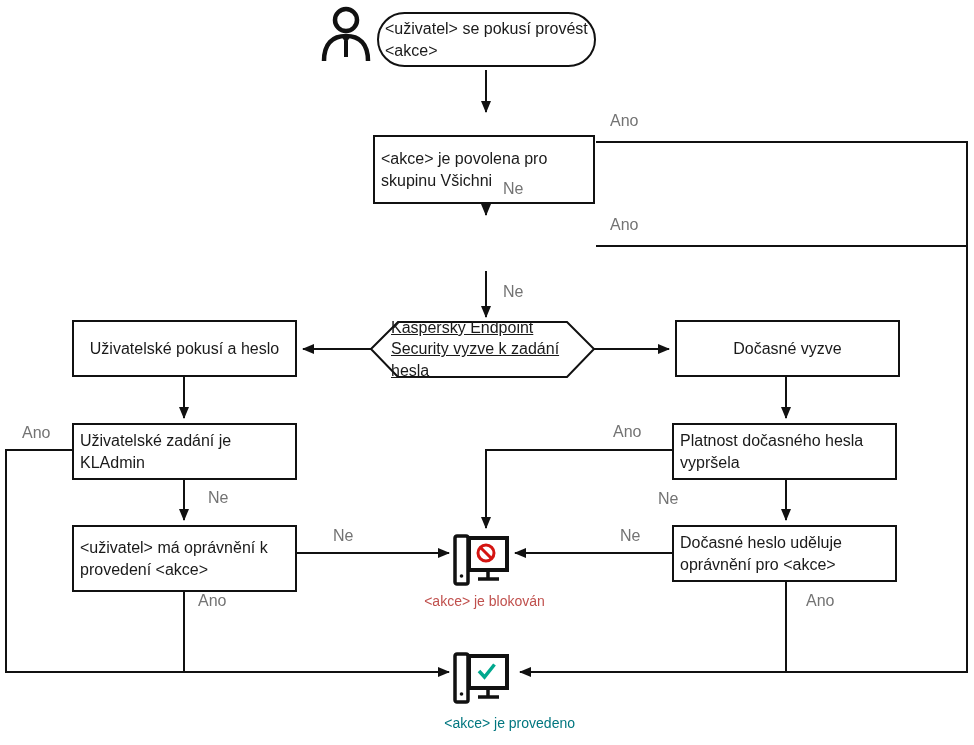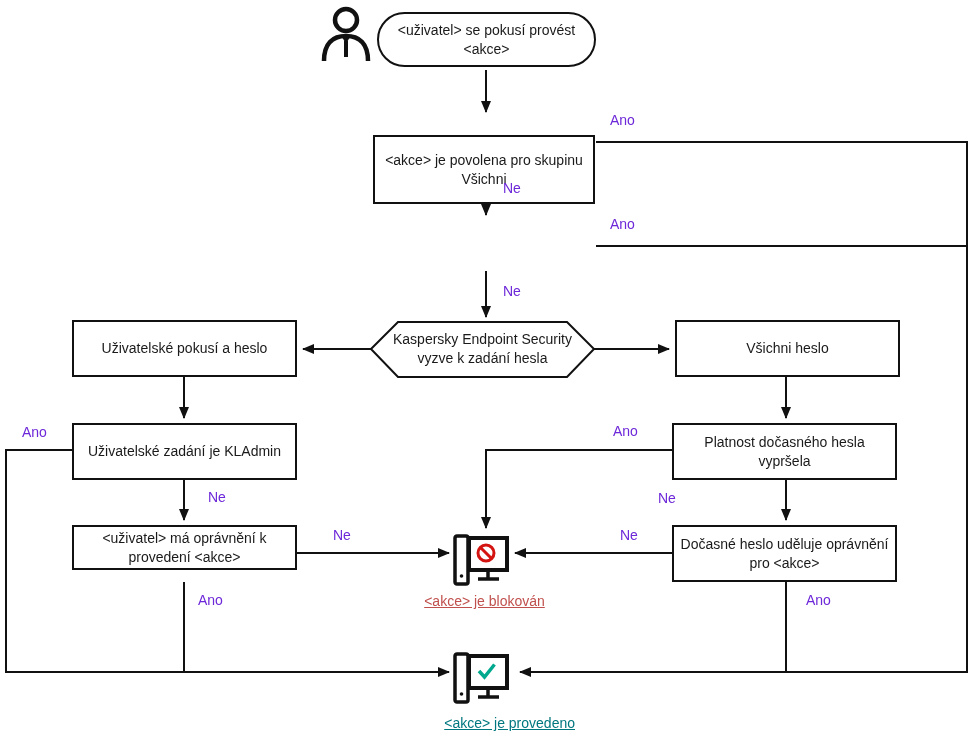--- a/index.html
+++ b/index.html
@@ -3,30 +3,30 @@
 <meta charset="utf-8">
 <style>
   html,body{margin:0;padding:0;background:#ffffff;}
   #canvas{
     position:relative;width:974px;height:745px;background:#ffffff;
     font-family:"Liberation Sans","DejaVu Sans",sans-serif;overflow:hidden;
   }
   #lines{position:absolute;left:0;top:0;width:974px;height:745px;}
   .node{
     position:absolute;box-sizing:border-box;border:2px solid #111;background:#fff;
-    display:flex;align-items:center;justify-content:center;text-align:center;
-    font-size:14px;line-height:1.35;color:#1a1a1a;padding:3px 6px;
+    display:flex;align-items:center;justify-content:center;text-align:left;
+    font-size:16px;line-height:1.35;color:#1a1a1a;padding:3px 6px;
   }
   .node.stadium{border-radius:28px;}
-  .node.noborder{border:none;background:transparent;}
+  .node.noborder{border:none;background:transparent;text-decoration:underline;}
   .edge-label{
-    position:absolute;font-size:14px;color:#6d28d9;white-space:nowrap;
+    position:absolute;font-size:16px;color:#737373;white-space:nowrap;
   }
   .result-label{
-    position:absolute;font-size:14px;text-align:center;white-space:nowrap;text-decoration:underline;
+    position:absolute;font-size:14px;text-align:center;white-space:nowrap;
   }
   .result-label.blocked{color:#c0504d;}
   .result-label.done{color:#00767f;text-align:right;}
   .icon{position:absolute;}
 </style>
 </head>
 <body>
 
 <div id="canvas">
 
@@ -67,25 +67,25 @@
 
   <div class="node stadium" style="left:377px;top:12px;width:219px;height:55px">&lt;uživatel&gt; se pokusí provést &lt;akce&gt;</div>
 
   <div class="node" style="left:373px;top:135px;width:222px;height:69px">&lt;akce&gt; je povolena pro skupinu Všichni</div>
 
 
   <div class="node noborder" style="left:385px;top:326px;width:195px;height:46px">Kaspersky Endpoint Security vyzve k zadání hesla</div>
 
   <div class="node" style="left:72px;top:320px;width:225px;height:57px">Uživatelské pokusí a heslo</div>
 
-  <div class="node" style="left:675px;top:320px;width:225px;height:57px">Všichni heslo</div>
+  <div class="node" style="left:675px;top:320px;width:225px;height:57px">Dočasné vyzve</div>
 
   <div class="node" style="left:72px;top:423px;width:225px;height:57px">Uživatelské zadání je KLAdmin</div>
 
-  <div class="node" style="left:72px;top:525px;width:225px;height:45px">&lt;uživatel&gt; má oprávnění k provedení &lt;akce&gt;</div>
+  <div class="node" style="left:72px;top:525px;width:225px;height:67px">&lt;uživatel&gt; má oprávnění k provedení &lt;akce&gt;</div>
 
   <div class="node" style="left:672px;top:423px;width:225px;height:57px">Platnost dočasného hesla vypršela</div>
 
   <div class="node" style="left:672px;top:525px;width:225px;height:57px">Dočasné heslo uděluje oprávnění pro &lt;akce&gt;</div>
 
   <div class="edge-label" style="left:610px;top:112px">Ano</div>
   <div class="edge-label" style="left:503px;top:180px">Ne</div>
   <div class="edge-label" style="left:610px;top:216px">Ano</div>
   <div class="edge-label" style="left:503px;top:283px">Ne</div>
   <div class="edge-label" style="left:22px;top:424px">Ano</div>

